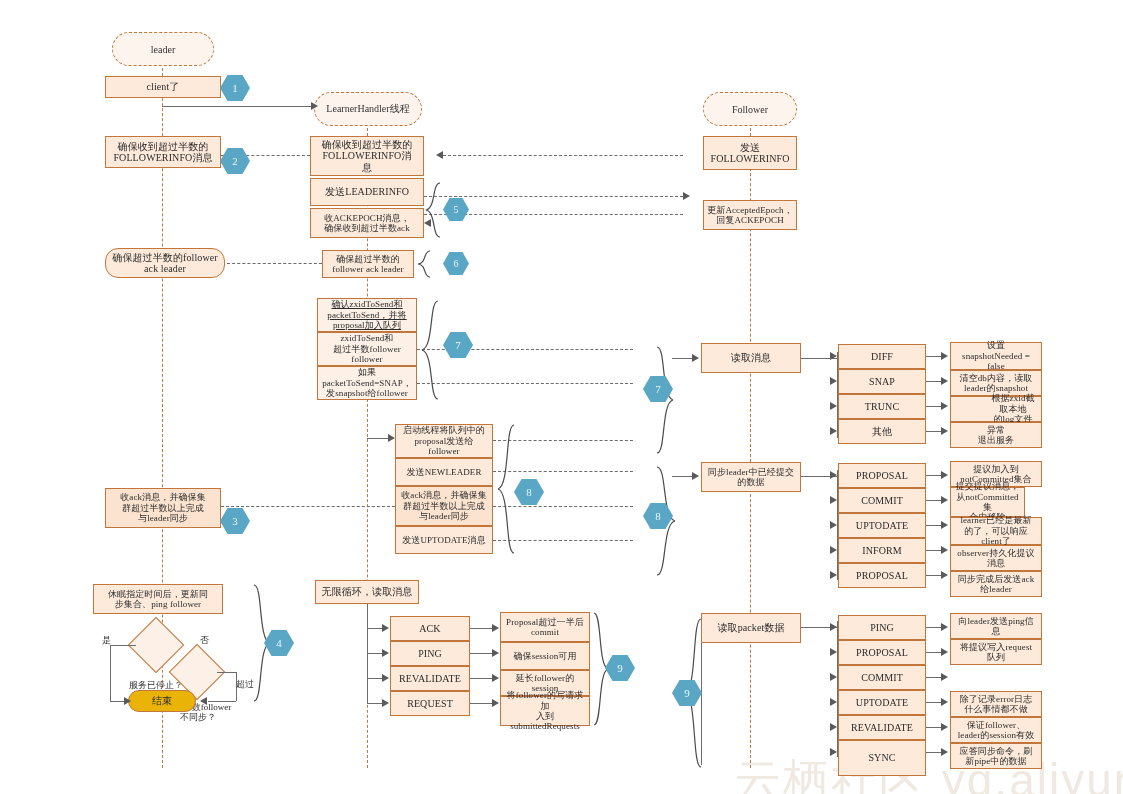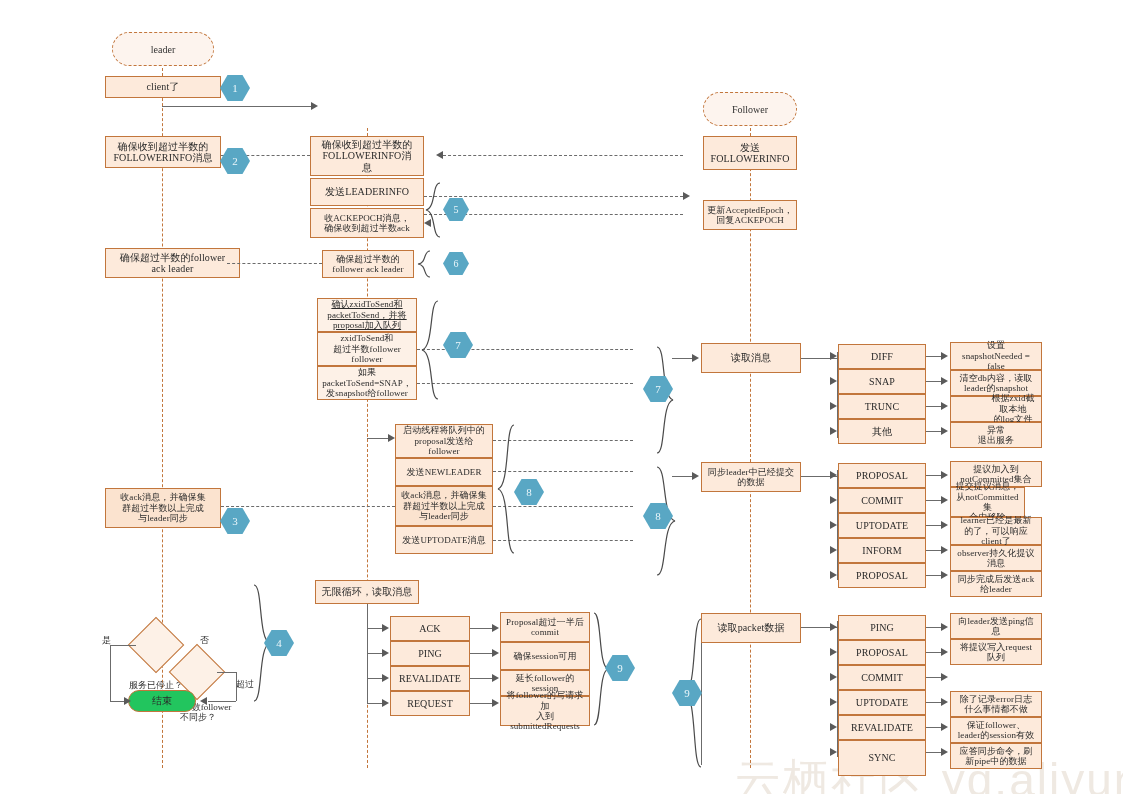--- a/index.html
+++ b/index.html
@@ -42,21 +42,21 @@
     align-items:center;
     justify-content:center;
     text-align:center;
     color:#333;
   }
   .term{
     position:absolute;
     box-sizing:border-box;
     border:1px solid #c2763c;
     border-radius:16px;
-    background:#22c55e;
+    background:#eab308;
     display:flex;align-items:center;justify-content:center;
     text-align:center;color:#2b2b2b;
   }
   .lifeline{
     position:absolute;
     width:0;
     border-left:1px dashed #c2763c;
   }
   
   .badge{
@@ -125,47 +125,54 @@
 
   <div class="watermark" style="left:735px;top:750px;">云栖社区 yq.aliyun.com</div>
 
   <div class="lifeline" style="left:162px;top:68px;height:700px;"></div>
   <div class="lifeline" style="left:367px;top:128px;height:640px;"></div>
   <div class="lifeline" style="left:750px;top:128px;height:640px;"></div>
 
   <div class="lane t10" style="left:112px;top:32px;width:102px;height:34px;">
     <span>leader</span>
   </div>
+  <div class="lane t10" style="left:314px;top:92px;width:108px;height:34px;">
+    <span>LearnerHandler线程</span>
+  </div>
   <div class="lane t10" style="left:703px;top:92px;width:94px;height:34px;">
     <span>Follower</span>
   </div>
 
   <div class="box t10" style="left:105px;top:76px;width:116px;height:22px;white-space:pre-line;">
     <span>client了</span>
   </div>
 
   <div class="hline" style="left:162px;top:106px;width:150px;"></div>
   <div class="arrow-r" style="left:311px;top:102px;"></div>
 
   <div class="box t10" style="left:105px;top:136px;width:116px;height:32px;white-space:pre-line;">
     <span>确保收到超过半数的
 FOLLOWERINFO消息</span>
   </div>
 
-  <div class="box t10" style="left:105px;top:248px;width:135px;height:30px;white-space:pre-line;">
+  <div class="box t10" style="left:105px;top:248px;width:120px;height:30px;white-space:pre-line;border-radius:13px;">
     <span>确保超过半数的follower
 ack leader</span>
   </div>
 
   <div class="box peach t9" style="left:105px;top:488px;width:116px;height:40px;white-space:pre-line;">
     <span>收ack消息，并确保集
 群超过半数以上完成
 与leader同步</span>
   </div>
 
+  <div class="box t9" style="left:93px;top:584px;width:130px;height:30px;white-space:pre-line;">
+    <span>休眠指定时间后，更新同
+步集合、ping follower</span>
+  </div>
 
   <div class="diamond" style="left:136px;top:625px;width:40px;height:40px;"></div>
   <div class="diamond-label t9" style="left:116px;top:636px;width:80px;height:18px;">
     <span>服务已停止？</span>
   </div>
 
   <div class="diamond" style="left:177px;top:652px;width:40px;height:40px;"></div>
   <div class="diamond-label t9" style="left:152px;top:659px;width:92px;height:26px;white-space:pre-line;">
     <span>超过半数follower
 不同步？</span>

